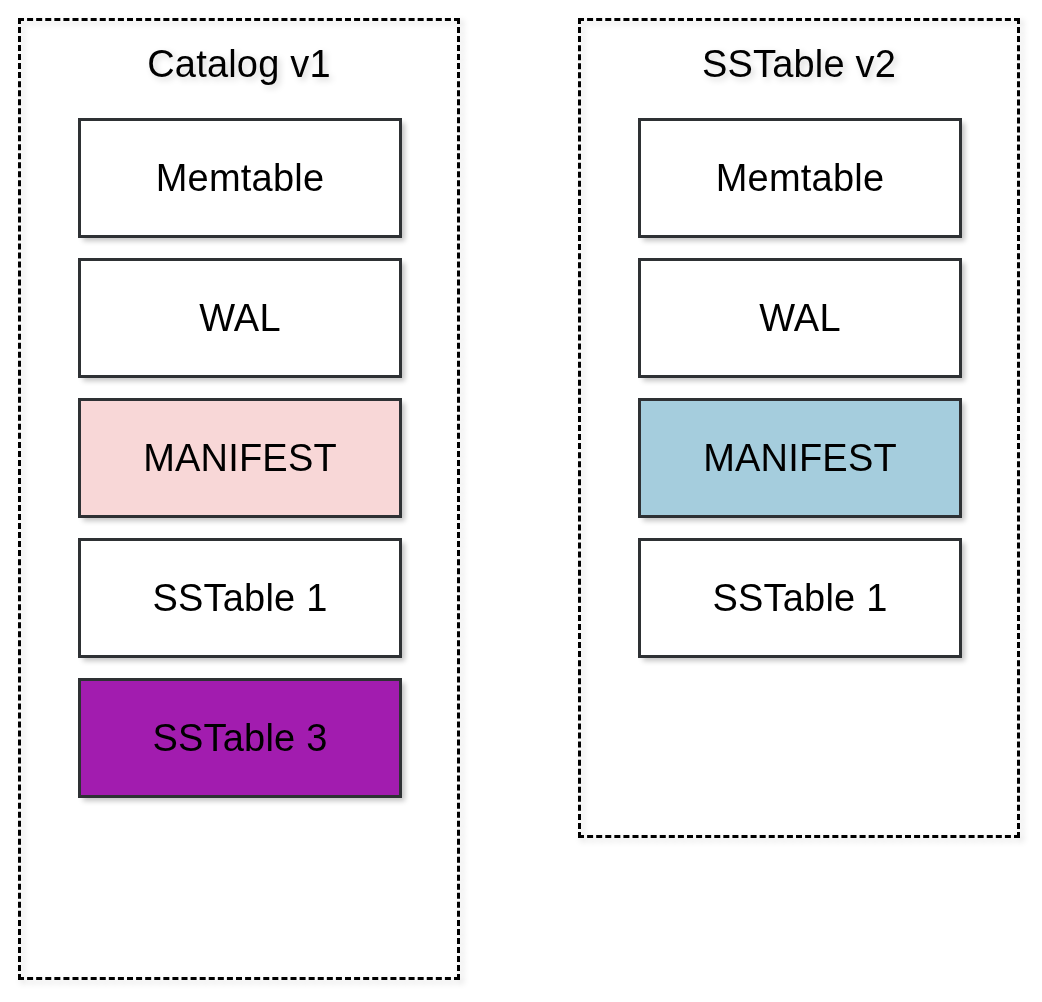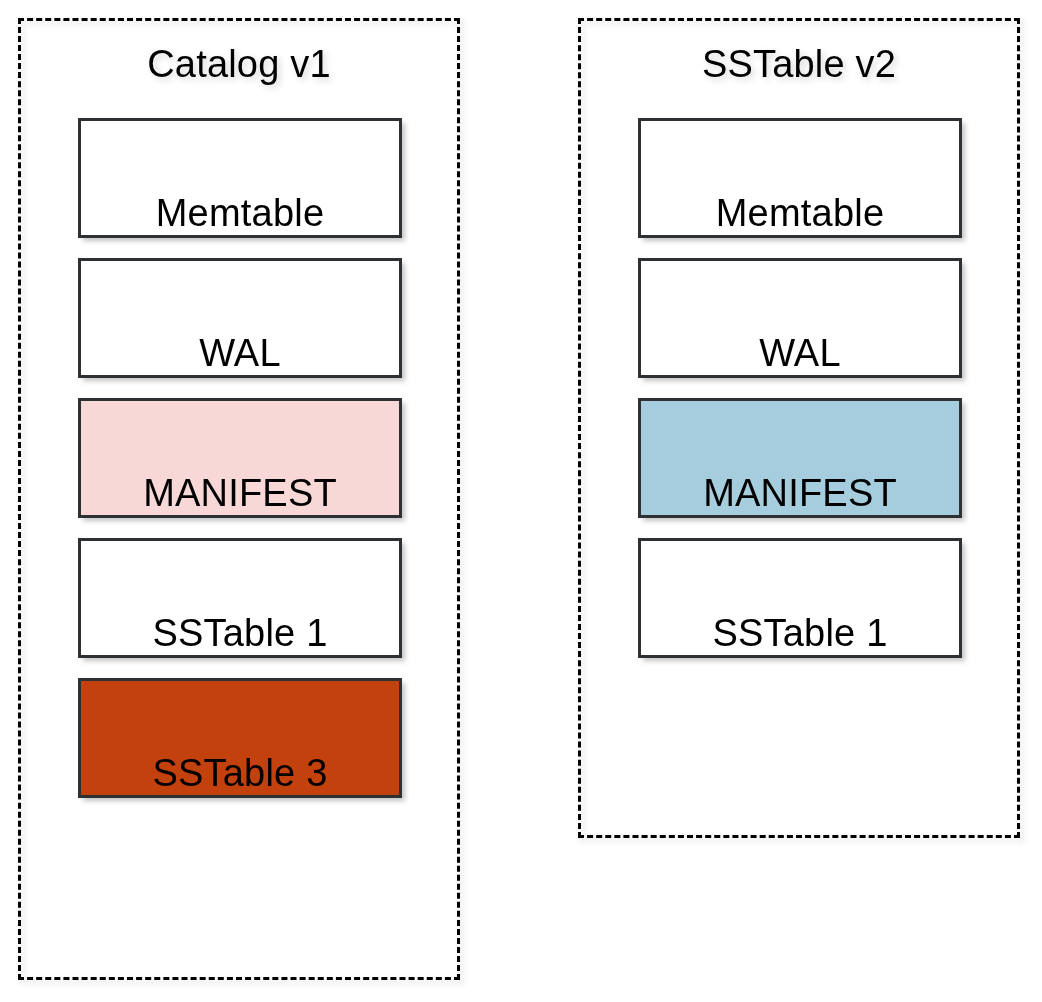--- a/index.html
+++ b/index.html
@@ -54,21 +54,21 @@
     gap: 20px;
   }
 
   .item-box {
     box-sizing: border-box;
     width: 324px;
     height: 120px;
     border: 3px solid #2E3134;
     background: #ffffff;
     display: flex;
-    align-items: flex-end;
+    align-items: center;
     justify-content: center;
     box-shadow: 4px 4px 5px -1px rgba(0, 0, 0, 0.23);
   }
 
   .item-label {
     font-size: 38px;
     line-height: 44px;
     color: #000000;
     letter-spacing: 0.2px;
     white-space: nowrap;
@@ -94,21 +94,21 @@
     </div>
     <div class="item-box fill-white" style="background: rgb(255, 255, 255); border-color: rgb(46, 49, 52);">
       <span class="item-label">WAL</span>
     </div>
     <div class="item-box fill-pink" style="background: rgb(248, 215, 215); border-color: rgb(46, 49, 52);">
       <span class="item-label">MANIFEST</span>
     </div>
     <div class="item-box fill-white" style="background: rgb(255, 255, 255); border-color: rgb(46, 49, 52);">
       <span class="item-label">SSTable 1</span>
     </div>
-    <div class="item-box fill-pink" style="background: #c2410c; border-color: rgb(46, 49, 52);">
+    <div class="item-box fill-pink" style="background: #a21caf; border-color: rgb(46, 49, 52);">
       <span class="item-label">SSTable 3</span>
     </div>
   </div>
 
   <div class="panel" style="left: 578px; top: 18px; width: 442px; height: 820px; border-color: rgb(0, 0, 0);">
     <div class="panel-title" style="top:21px;">SSTable v2</div>
   </div>
 
   <div class="stack" style="left:638px; top:118px;">
     <div class="item-box fill-white" style="background: rgb(255, 255, 255); border-color: rgb(46, 49, 52);">

